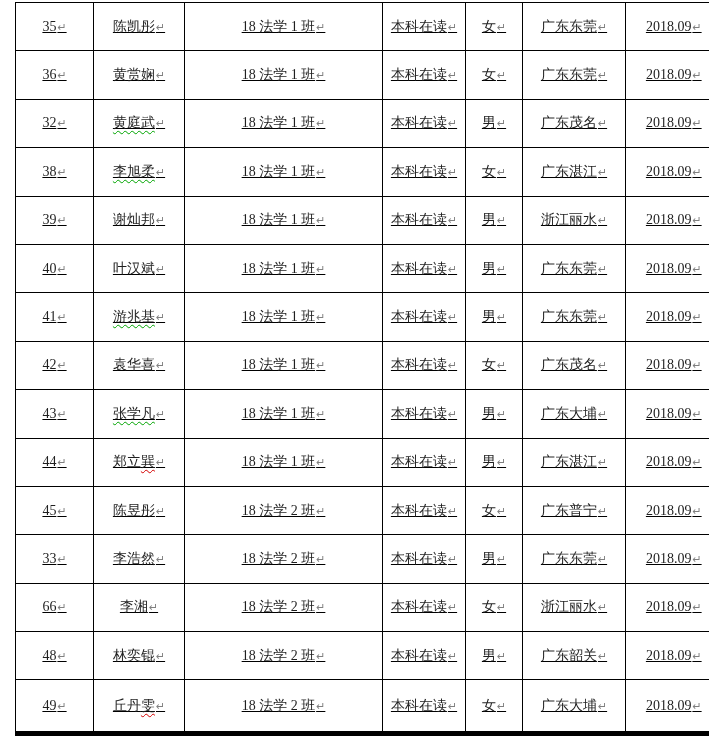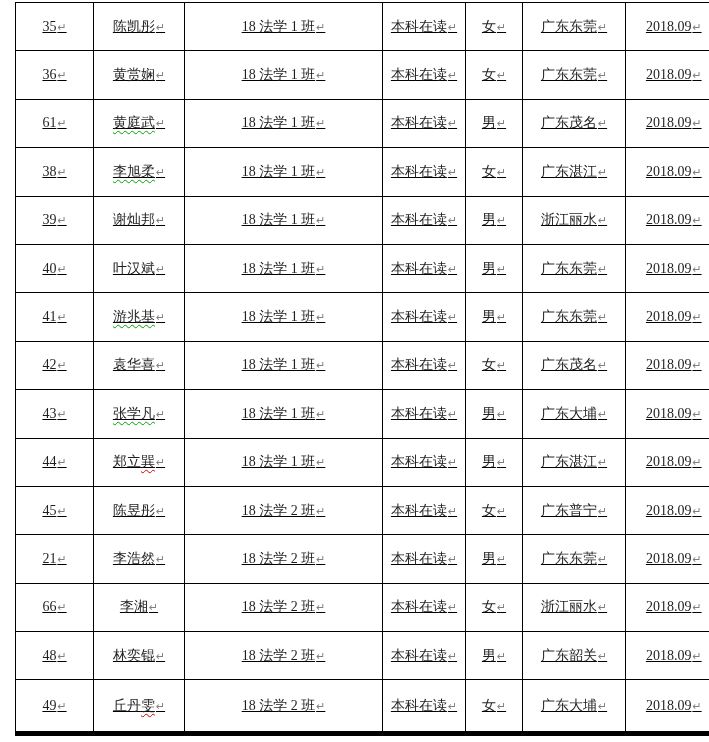--- a/index.html
+++ b/index.html
@@ -64,21 +64,21 @@
         <tr>
     <td><span class="txt">36</span><span class="eoc">↵</span></td>
     <td><span class="txt">黄赏娴</span><span class="eoc">↵</span></td>
     <td><span class="txt">18 法学 1 班</span><span class="eoc">↵</span></td>
     <td><span class="txt">本科在读</span><span class="eoc">↵</span></td>
     <td><span class="txt">女</span><span class="eoc">↵</span></td>
     <td><span class="txt">广东东莞</span><span class="eoc">↵</span></td>
     <td><span class="txt">2018.09</span><span class="eoc">↵</span></td>
   </tr>
         <tr>
-    <td><span class="txt">61</span><span class="eoc">↵</span></td>
+    <td><span class="txt">32</span><span class="eoc">↵</span></td>
     <td><span class="txt"><span class="sq-green">黄庭武</span></span><span class="eoc">↵</span></td>
     <td><span class="txt">18 法学 1 班</span><span class="eoc">↵</span></td>
     <td><span class="txt">本科在读</span><span class="eoc">↵</span></td>
     <td><span class="txt">男</span><span class="eoc">↵</span></td>
     <td><span class="txt">广东茂名</span><span class="eoc">↵</span></td>
     <td><span class="txt">2018.09</span><span class="eoc">↵</span></td>
   </tr>
         <tr>
     <td><span class="txt">38</span><span class="eoc">↵</span></td>
     <td><span class="txt"><span class="sq-green">李旭柔</span></span><span class="eoc">↵</span></td>
@@ -145,21 +145,21 @@
         <tr>
     <td><span class="txt">45</span><span class="eoc">↵</span></td>
     <td><span class="txt">陈昱彤</span><span class="eoc">↵</span></td>
     <td><span class="txt">18 法学 2 班</span><span class="eoc">↵</span></td>
     <td><span class="txt">本科在读</span><span class="eoc">↵</span></td>
     <td><span class="txt">女</span><span class="eoc">↵</span></td>
     <td><span class="txt">广东普宁</span><span class="eoc">↵</span></td>
     <td><span class="txt">2018.09</span><span class="eoc">↵</span></td>
   </tr>
         <tr>
-    <td><span class="txt">21</span><span class="eoc">↵</span></td>
+    <td><span class="txt">33</span><span class="eoc">↵</span></td>
     <td><span class="txt">李浩然</span><span class="eoc">↵</span></td>
     <td><span class="txt">18 法学 2 班</span><span class="eoc">↵</span></td>
     <td><span class="txt">本科在读</span><span class="eoc">↵</span></td>
     <td><span class="txt">男</span><span class="eoc">↵</span></td>
     <td><span class="txt">广东东莞</span><span class="eoc">↵</span></td>
     <td><span class="txt">2018.09</span><span class="eoc">↵</span></td>
   </tr>
         <tr>
     <td><span class="txt">66</span><span class="eoc">↵</span></td>
     <td><span class="txt">李湘</span><span class="eoc">↵</span></td>

